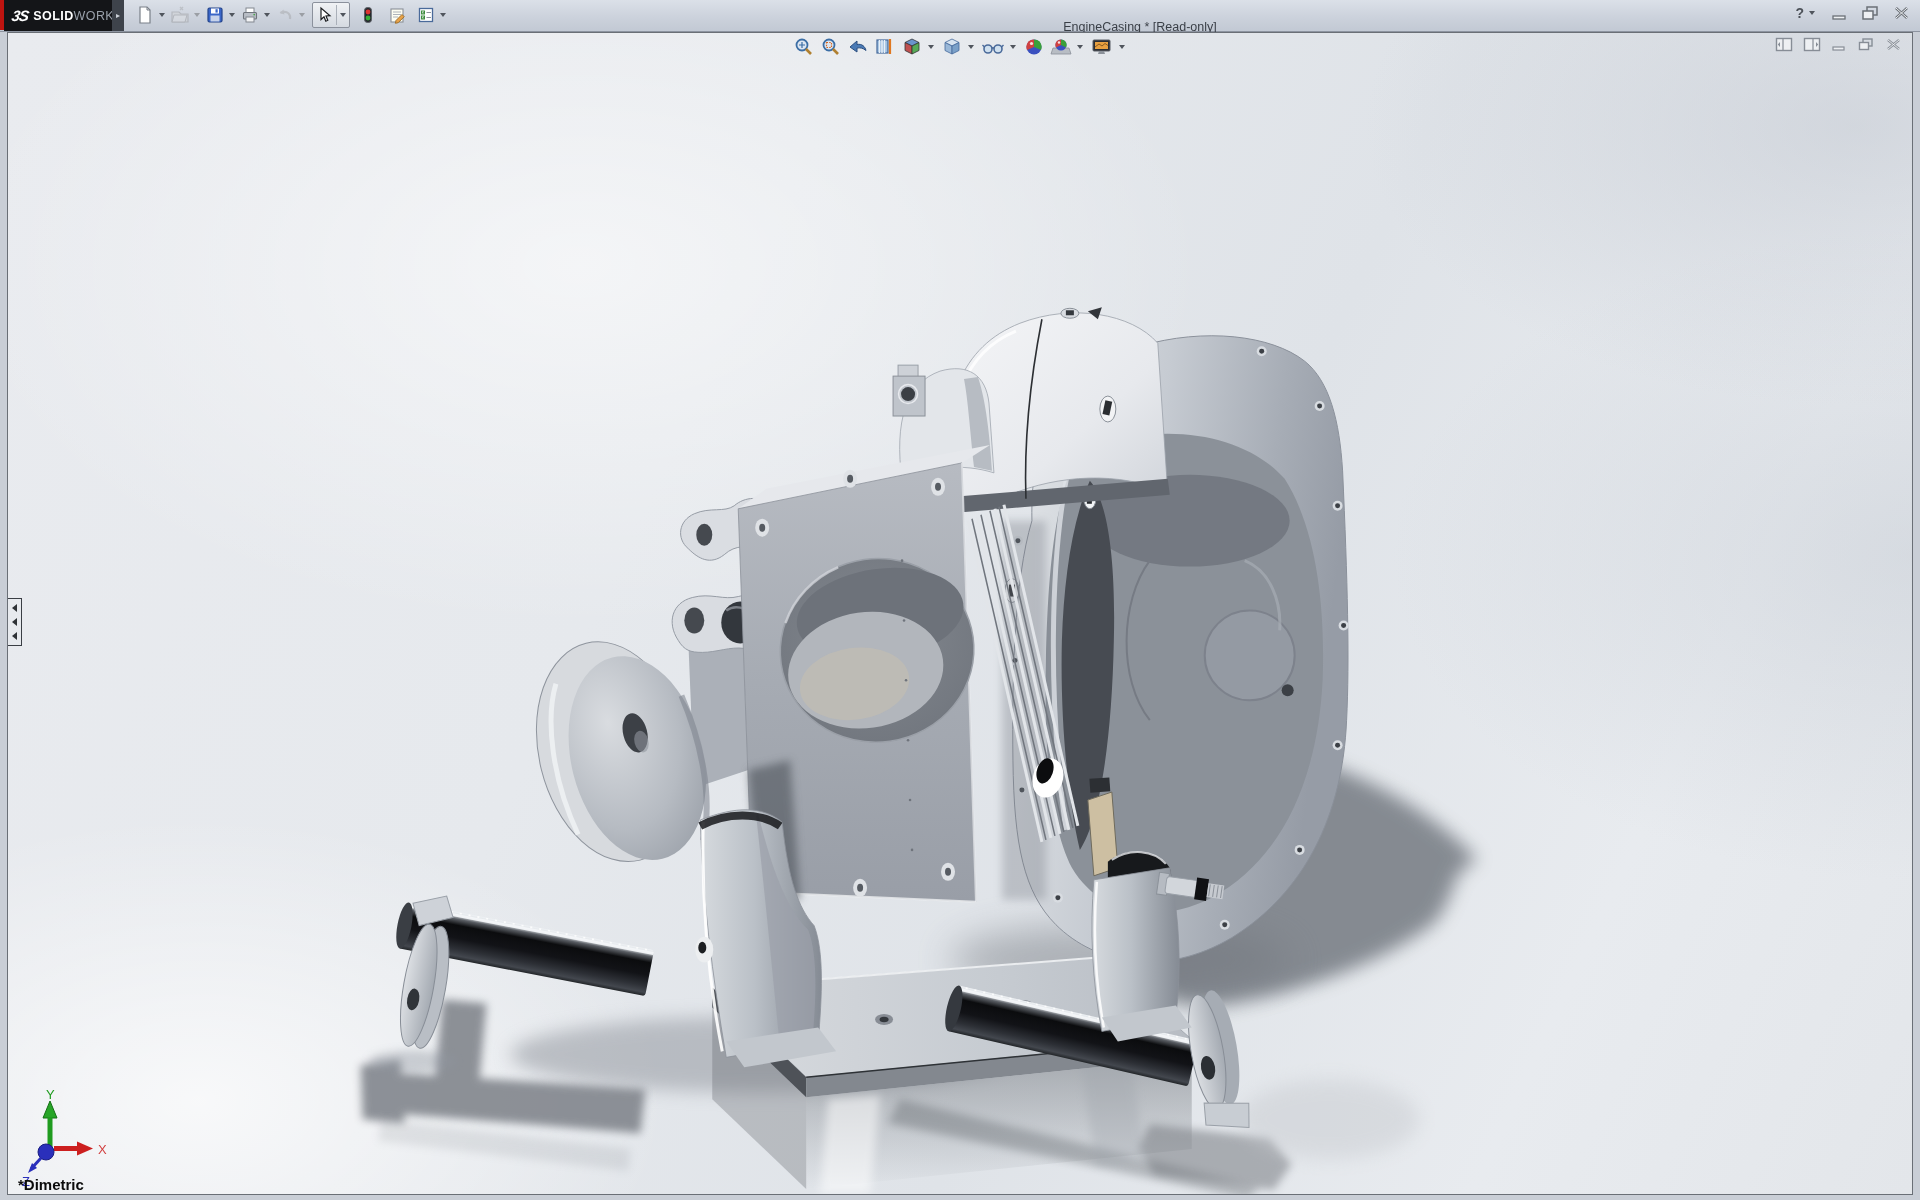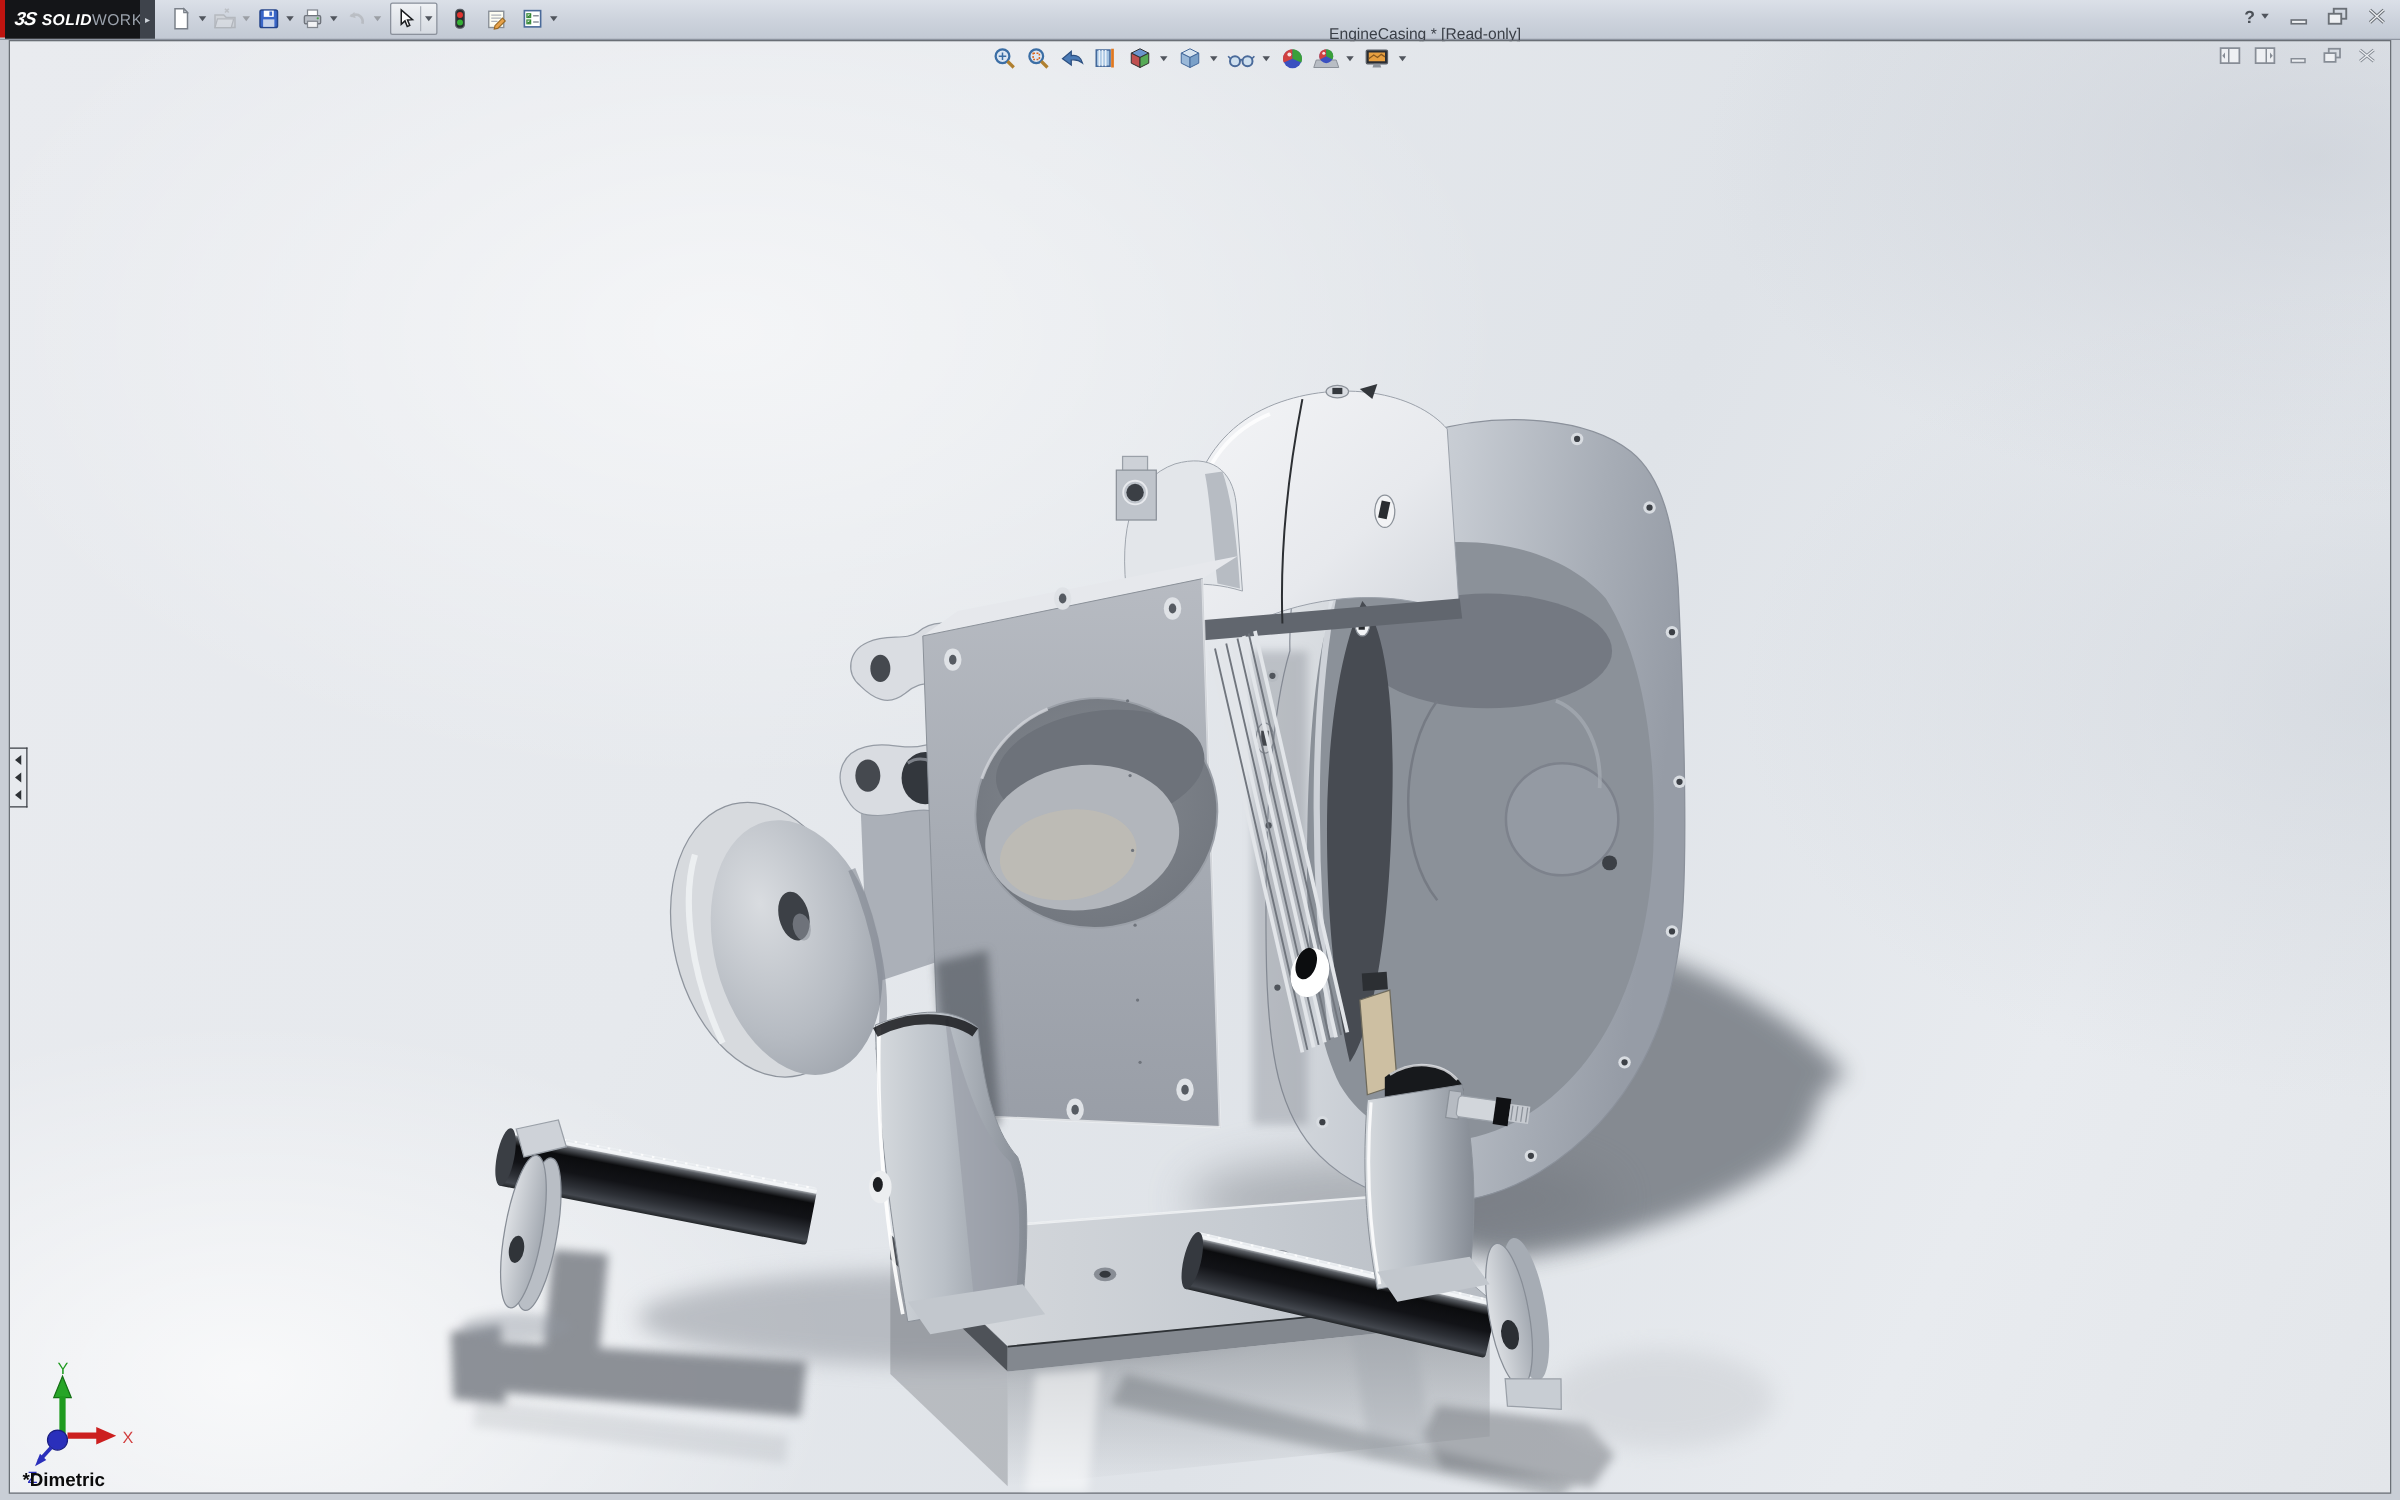--- a/index.html
+++ b/index.html
@@ -8,21 +8,21 @@
 
   
   .titlebar{position:absolute;left:0;top:0;width:1920px;height:31px;
     background:linear-gradient(#dbe0e8 0%,#ccd2dc 55%,#c2c9d4 100%);
     border-bottom:1px solid #8d94a0;}
   .red-strip{position:absolute;left:0;top:0;width:4px;height:30px;background:#bf1410;}
   .logo{position:absolute;left:4px;top:0;height:31px;width:108px;background:#141518;
     display:flex;align-items:center;padding-left:8px;box-sizing:border-box;}
   .logo-mark{color:#fff;font-weight:bold;font-style:italic;font-size:15px;
     transform:skewX(-10deg);margin-right:5px;letter-spacing:-1px;}
-  .logo-solid{color:#fff;font-weight:bold;font-size:12.5px;letter-spacing:.4px;font-style:italic;}
+  .logo-solid{color:#fff;font-weight:bold;font-size:12.5px;letter-spacing:.4px;}
   .logo-works{color:#9aa1ab;font-weight:normal;font-size:12.5px;letter-spacing:.4px;}
   .logo-flyout{position:absolute;left:112px;top:0;width:12px;height:31px;background:#3e434b;
     color:#cfd4db;font-size:8px;display:flex;align-items:center;justify-content:center;cursor:pointer;}
   .toolbar{position:absolute;left:134px;top:2px;height:26px;display:flex;align-items:center;}
   .tb-btn{display:flex;align-items:center;margin-right:1px;padding:1px;background:transparent;border:0;}
   .tb-btn svg{display:block;}
   .caret{width:0;height:0;border-left:3px solid transparent;border-right:3px solid transparent;
     border-top:4px solid #50555d;margin:0 4px 0 2px;}
   .disabled{opacity:.42;filter:grayscale(.8);}
   .select-group{display:flex;align-items:center;border:1px solid #8b919c;border-radius:2px;

